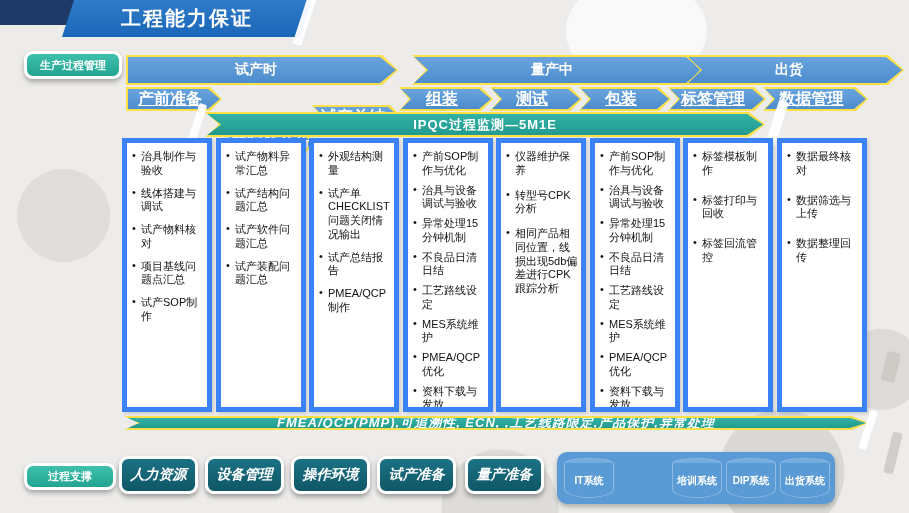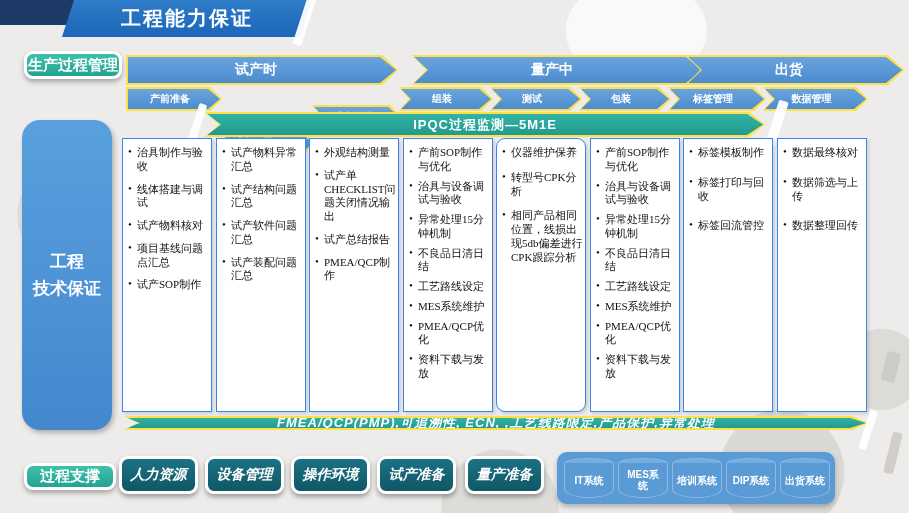--- a/index.html
+++ b/index.html
@@ -16,48 +16,48 @@
   
   .hdr-navy{left:0;top:9;width:306px;height:25px;background:#1d3a66;
     clip-path:polygon(0 0,100% 0,calc(100% - 8px) 100%,0 100%);}
   .hdr-blue{left:74px;top:0;width:238px;height:37px;background:linear-gradient(#2f7cc9,#1b66b8);
     transform:skewX(-18deg);transform-origin:top left;display:flex;align-items:center;justify-content:center;}
   .hdr-title{transform:skewX(18deg);color:#fff;font-size:20px;font-weight:bold;letter-spacing:2px;white-space:nowrap;}
   .slash{background:rgba(255,255,255,.95);transform:rotate(18deg);border-radius:2px;}
 
   
   .teal-btn{background:linear-gradient(#3fc0ac,#23a492);border:3px solid #fff;border-radius:9px;
-    box-shadow:0 3px 5px rgba(0,0,0,.3);color:#fff;font-weight:bold;font-size:15px;
+    box-shadow:0 3px 5px rgba(0,0,0,.3);color:#fff;font-weight:bold;font-size:11px;
     display:flex;align-items:center;justify-content:center;white-space:nowrap;}
 
   
   .aw{background:#fde047;filter:drop-shadow(0 1px 1px rgba(0,0,0,.15));}
   .af{position:absolute;inset:2px;display:flex;align-items:center;justify-content:center;
       color:#fff;font-weight:bold;white-space:nowrap;}
   .blue{background:linear-gradient(#6aa4dd,#4b8cce);}
   .teal{background:linear-gradient(#32b2a6,#229a8f);}
   .tipA{clip-path:polygon(0 0,calc(100% - 16px) 0,100% 50%,calc(100% - 16px) 100%,0 100%);}
   .tipB{clip-path:polygon(0 0,calc(100% - 16px) 0,100% 50%,calc(100% - 16px) 100%,0 100%,14px 50%);}
   .tipAs{clip-path:polygon(0 0,calc(100% - 12px) 0,100% 50%,calc(100% - 12px) 100%,0 100%);}
   .tipBs{clip-path:polygon(0 0,calc(100% - 12px) 0,100% 50%,calc(100% - 12px) 100%,0 100%,10px 50%);}
   .row1{top:55px;height:30px;} .row1 .af{font-size:14px;padding-right:12px;}
-  .row2{top:87px;height:24px;} .row2 .af{font-size:10px;padding-right:8px;}
+  .row2{top:87px;height:24px;} .row2 .af{font-size:16px;padding-right:8px;text-decoration:underline;}
   .row2 .tipBs + .af,{padding-left:8px;}
   .banner .af{font-size:13px;letter-spacing:1px;}
   .script{font-style:italic;}
 
   
   .sidebar{left:22px;top:120px;width:90px;height:310px;background:linear-gradient(#59a0de,#4388cd);
     border-radius:18px;box-shadow:2px 3px 5px rgba(0,0,0,.25);
     display:flex;flex-direction:column;align-items:center;justify-content:center;
     color:#fff;font-size:17px;font-weight:bold;line-height:1.6;text-align:center;}
 
   
-  .col{top:138px;height:274px;width:90px;background:#fff;border:1px solid #3b82f6;
-    box-shadow:2px 2px 3px rgba(0,0,0,.12);box-sizing:border-box;overflow:hidden;font-family:Liberation Serif, serif;}
+  .col{top:138px;height:274px;width:90px;background:#fff;border:5px solid #3b82f6;
+    box-shadow:2px 2px 3px rgba(0,0,0,.12);box-sizing:border-box;overflow:hidden;}
   .col ul{margin:0;padding:7px 2px 0 4px;list-style:none;}
   .col li{position:relative;font-size:11px;line-height:1.25;color:#111;padding-left:10px;margin-bottom:6px;}
   .col li::before{content:"•";position:absolute;left:1px;top:-1px;}
   .sp8 li{margin-bottom:9px;} .sp10 li{margin-bottom:11px;} .sp15 li{margin-bottom:16px;}
 
   
   .dark-btn{top:456px;width:79px;height:38px;background:linear-gradient(#1b7285,#0f5766);
     border:3px solid #fff;border-radius:9px;box-shadow:0 3px 5px rgba(0,0,0,.35);
     color:#fff;font-weight:bold;font-style:italic;font-size:14px;
     display:flex;align-items:center;justify-content:center;box-sizing:border-box;white-space:nowrap;}
@@ -125,24 +125,20 @@
   <div class="abs aw row2 tipBs" style="left:763px;width:105px;">
     <div class="af blue tipBs">数据管理</div>
   </div>
 
   <div class="abs aw banner tipB" style="left:205px;top:112px;width:560px;height:25px;">
     <div class="af teal tipB">IPQC过程监测—5M1E</div>
   </div>
   <div class="abs slash" style="left:193px;top:103px;width:8px;height:42px;"></div>
   <div class="abs slash" style="left:772px;top:100px;width:10px;height:46px;"></div>
 
-  <div class="abs sidebar">
-    <div>工程</div>
-    <div>技术保证</div>
-  </div>
 
   <div class="abs col sp8" style="left:122px;">
     <ul>
         <li>治具制作与验收</li>
         <li>线体搭建与调试</li>
         <li>试产物料核对</li>
         <li>项目基线问题点汇总</li>
         <li>试产SOP制作</li>
       </ul>
   </div>
@@ -167,21 +163,21 @@
         <li>产前SOP制作与优化</li>
         <li>治具与设备调试与验收</li>
         <li>异常处理15分钟机制</li>
         <li>不良品日清日结</li>
         <li>工艺路线设定</li>
         <li>MES系统维护</li>
         <li>PMEA/QCP优化</li>
         <li>资料下载与发放</li>
       </ul>
   </div>
-  <div class="abs col sp10" style="left:496px;border-radius:9px;">
+  <div class="abs col sp10" style="left:496px;">
     <ul>
         <li>仪器维护保养</li>
         <li>转型号CPK分析</li>
         <li>相同产品相同位置，线损出现5db偏差进行CPK跟踪分析</li>
       </ul>
   </div>
   <div class="abs col" style="left:590px;">
     <ul>
         <li>产前SOP制作与优化</li>
         <li>治具与设备调试与验收</li>
@@ -219,25 +215,20 @@
   <div class="abs dark-btn" style="left:291px;">操作环境</div>
   <div class="abs dark-btn" style="left:377px;">试产准备</div>
   <div class="abs dark-btn" style="left:465px;">量产准备</div>
 
   <div class="abs sys-box">
     <div class="cyl" style="left:7px;">
       <div class="cyl-top"></div>
       <div class="cyl-body"></div>
       <div class="cyl-label">IT系统</div>
     </div>
-    <div class="cyl" style="left:61px;">
-      <div class="cyl-top"></div>
-      <div class="cyl-body"></div>
-      <div class="cyl-label" style="white-space:normal;padding:4px 8px 0;">MES系统</div>
-    </div>
     <div class="cyl" style="left:115px;">
       <div class="cyl-top"></div>
       <div class="cyl-body"></div>
       <div class="cyl-label">培训系统</div>
     </div>
     <div class="cyl" style="left:169px;">
       <div class="cyl-top"></div>
       <div class="cyl-body"></div>
       <div class="cyl-label">DIP系统</div>
     </div>

